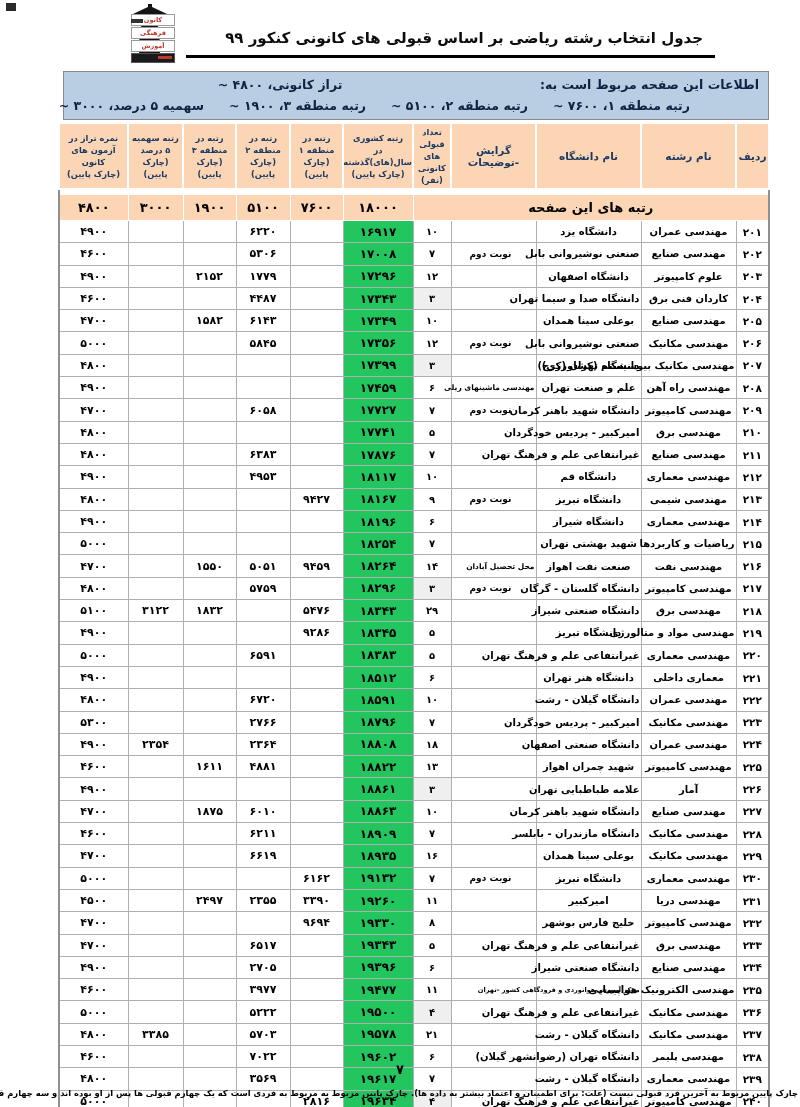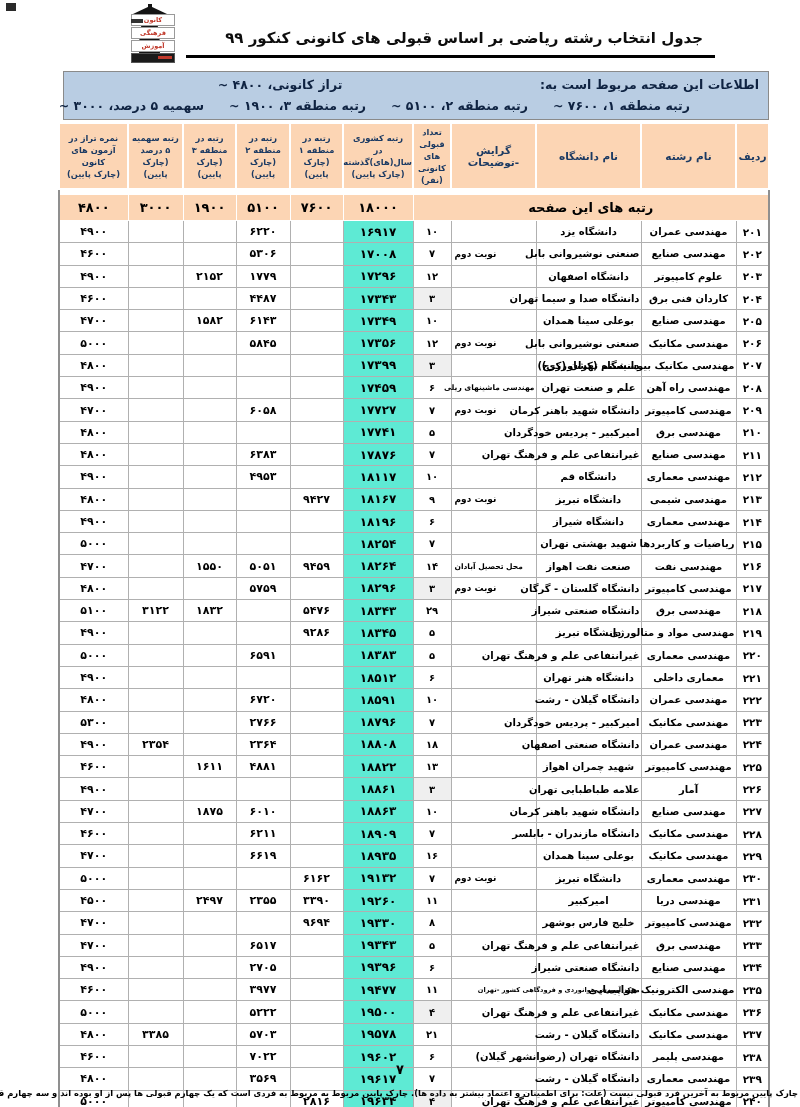--- a/index.html
+++ b/index.html
@@ -35,28 +35,28 @@
   th.h-num{font-size:8.3px;white-space:pre-line;line-height:1.45;height:64px;}
   th.h-txt{font-size:10.5px;}
   tr.spacer td{border:none;height:4px;background:#fff;padding:0;}
   tr.ranks td{background:#fcd5b4;border:1.5px solid #ffffff;height:25px;
     font-size:13px;font-weight:bold;text-align:center;color:#000;padding:0;}
   td.ranks-label{color:#c00000;font-size:13.5px;}
   tbody td{border:1px solid #b0b0b0;height:21.3px;font-weight:bold;text-align:center;
     vertical-align:middle;color:#000;font-size:11px;padding:0 1px;white-space:nowrap;}
   .c-num{font-size:10.5px;}
   .c-field,.c-univ{font-size:10px;}
-  .c-note{font-size:9px;text-align:left;padding-left:3px;}
+  .c-note{font-size:9px;text-align:left;padding-left:18px;}
   .nsm{font-size:7.5px;}
   .t2{font-size:10px;}
   .t3{font-size:10px;padding-left:32px;}
   .t4{font-size:6.6px;}
   .c-count{font-size:10px;}
   .c-count.low{background:#efefef;}
-  .c-country{background:#5eead4;font-size:12px;}
+  .c-country{background:#22c55e;font-size:12px;}
   
   .page-num{position:absolute;top:1062px;left:0;right:0;text-align:center;font-weight:bold;font-size:13px;color:#000;}
   .footnote{position:absolute;top:1088px;left:2px;right:2px;text-align:center;
     font-weight:bold;font-size:8.4px;color:#000;white-space:nowrap;}
 </style>
 </head>
 <body>
 
 <div class="corner-mark"></div>
 

